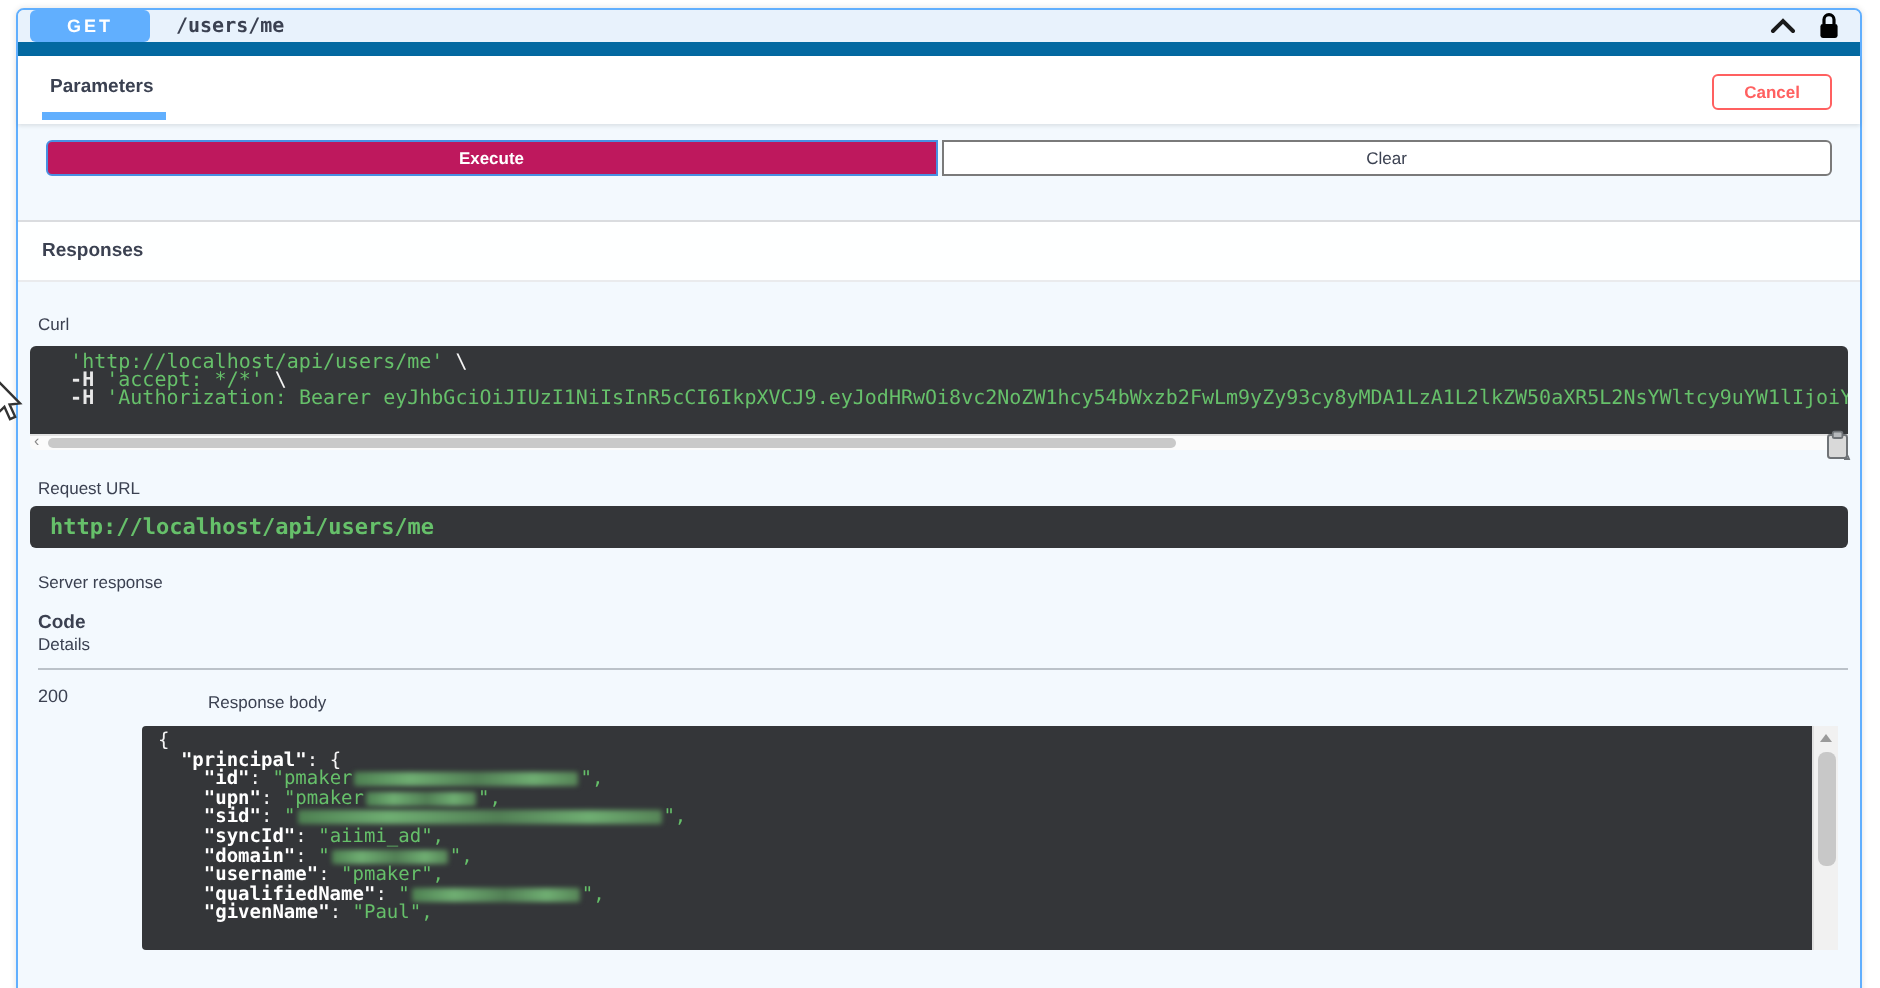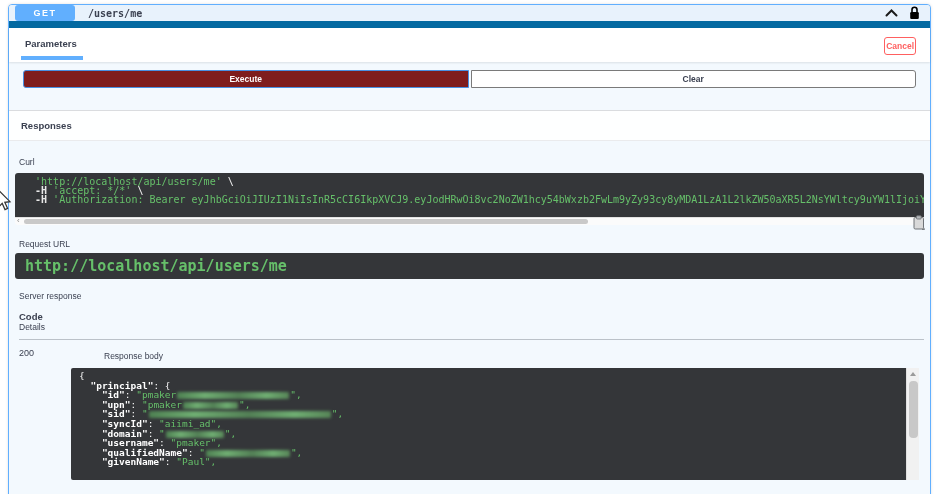--- a/index.html
+++ b/index.html
@@ -37,32 +37,32 @@
     background:rgba(255,255,255,.95); height:34px; padding:8px 14px 0 12px;
     box-shadow:0 1px 2px rgba(0,0,0,.1);
   }
   .param-tab {
     font-size:9.5px; font-weight:bold; color:#3b4151;
     padding:2px 6px 7px 4px; border-bottom:4px solid #61affe;
   }
   .cancel-btn {
     background:transparent; border:1px solid #ff6060; color:#ff6060;
     font-weight:bold; font-size:8.5px; font-family:"Liberation Sans",sans-serif;
-    padding:3px 1px; border-radius:3px; cursor:pointer; margin-top:1px;
+    padding:3px 15px; border-radius:3px; cursor:pointer; margin-top:1px;
   }
   .no-params { padding:14px 10px 24px 8px; font-size:8.5px; color:#3b4151; }
   
   .btn-row { display:flex; gap:2px; margin:8px 14px 0 14px; }
   .btn-execute {
-    flex:1; height:18px; background:#7f1d1d; color:#fff; font-weight:bold;
+    flex:1; height:18px; background:#be185d; color:#fff; font-weight:bold;
     font-size:8.5px; font-family:"Liberation Sans",sans-serif;
     border:1px solid #4990e2; border-radius:3px 0 0 3px; cursor:pointer;
   }
   .btn-clear {
-    flex:1; height:18px; background:#fff; color:#3b4151; font-weight:bold;
+    flex:1; height:18px; background:#fff; color:#3b4151; font-weight:normal;
     font-size:8.5px; font-family:"Liberation Sans",sans-serif;
     border:1px solid #7a7a7a; border-radius:0 3px 3px 0; cursor:pointer;
   }
   
   .responses-header {
     margin-top:22px; background:rgba(255,255,255,.9);
     border-top:1px solid rgba(59,65,81,.18); border-bottom:1px solid rgba(59,65,81,.1);
     padding:9px 12px; font-size:9.5px; font-weight:bold; color:#3b4151;
   }
   .responses-inner { padding:16px 6px 0 6px; position:relative; }
@@ -96,21 +96,21 @@
   .hscroll-arrow.right { right:2px; }
   .hscroll-thumb {
     position:absolute; left:9px; top:1px; height:5px; width:62%;
     background:#c9c9c9; border-radius:3px;
   }
   .copy-btn {
     position:absolute; right:-2px; bottom:-9px; background:none; border:none;
     cursor:pointer; padding:0;
   }
   .url-block {
-    margin-top:4px; padding:4px 10px; font-size:15px; font-weight:bold;
+    margin-top:4px; padding:4px 10px; font-size:11px; font-weight:bold;
     color:#66c06a; border-radius:3px; white-space:nowrap; overflow:hidden;
   }
   .url-label { margin-top:14px; }
   .server-label { margin-top:12px; }
   .result-table { margin-top:10px; padding:0 0 0 4px; }
   .result-head { display:flex; padding-bottom:7px; border-bottom:1px solid rgba(59,65,81,.3);flex-direction:column; }
   .col-code { width:52px; font-size:9.5px; font-weight:bold; color:#3b4151; }
   .col-details { font-size:8.5px; color:#3b4151; }
   .result-row { display:flex; margin-top:8px; }
   .code-cell { width:52px; font-size:9px; color:#3b4151; }

